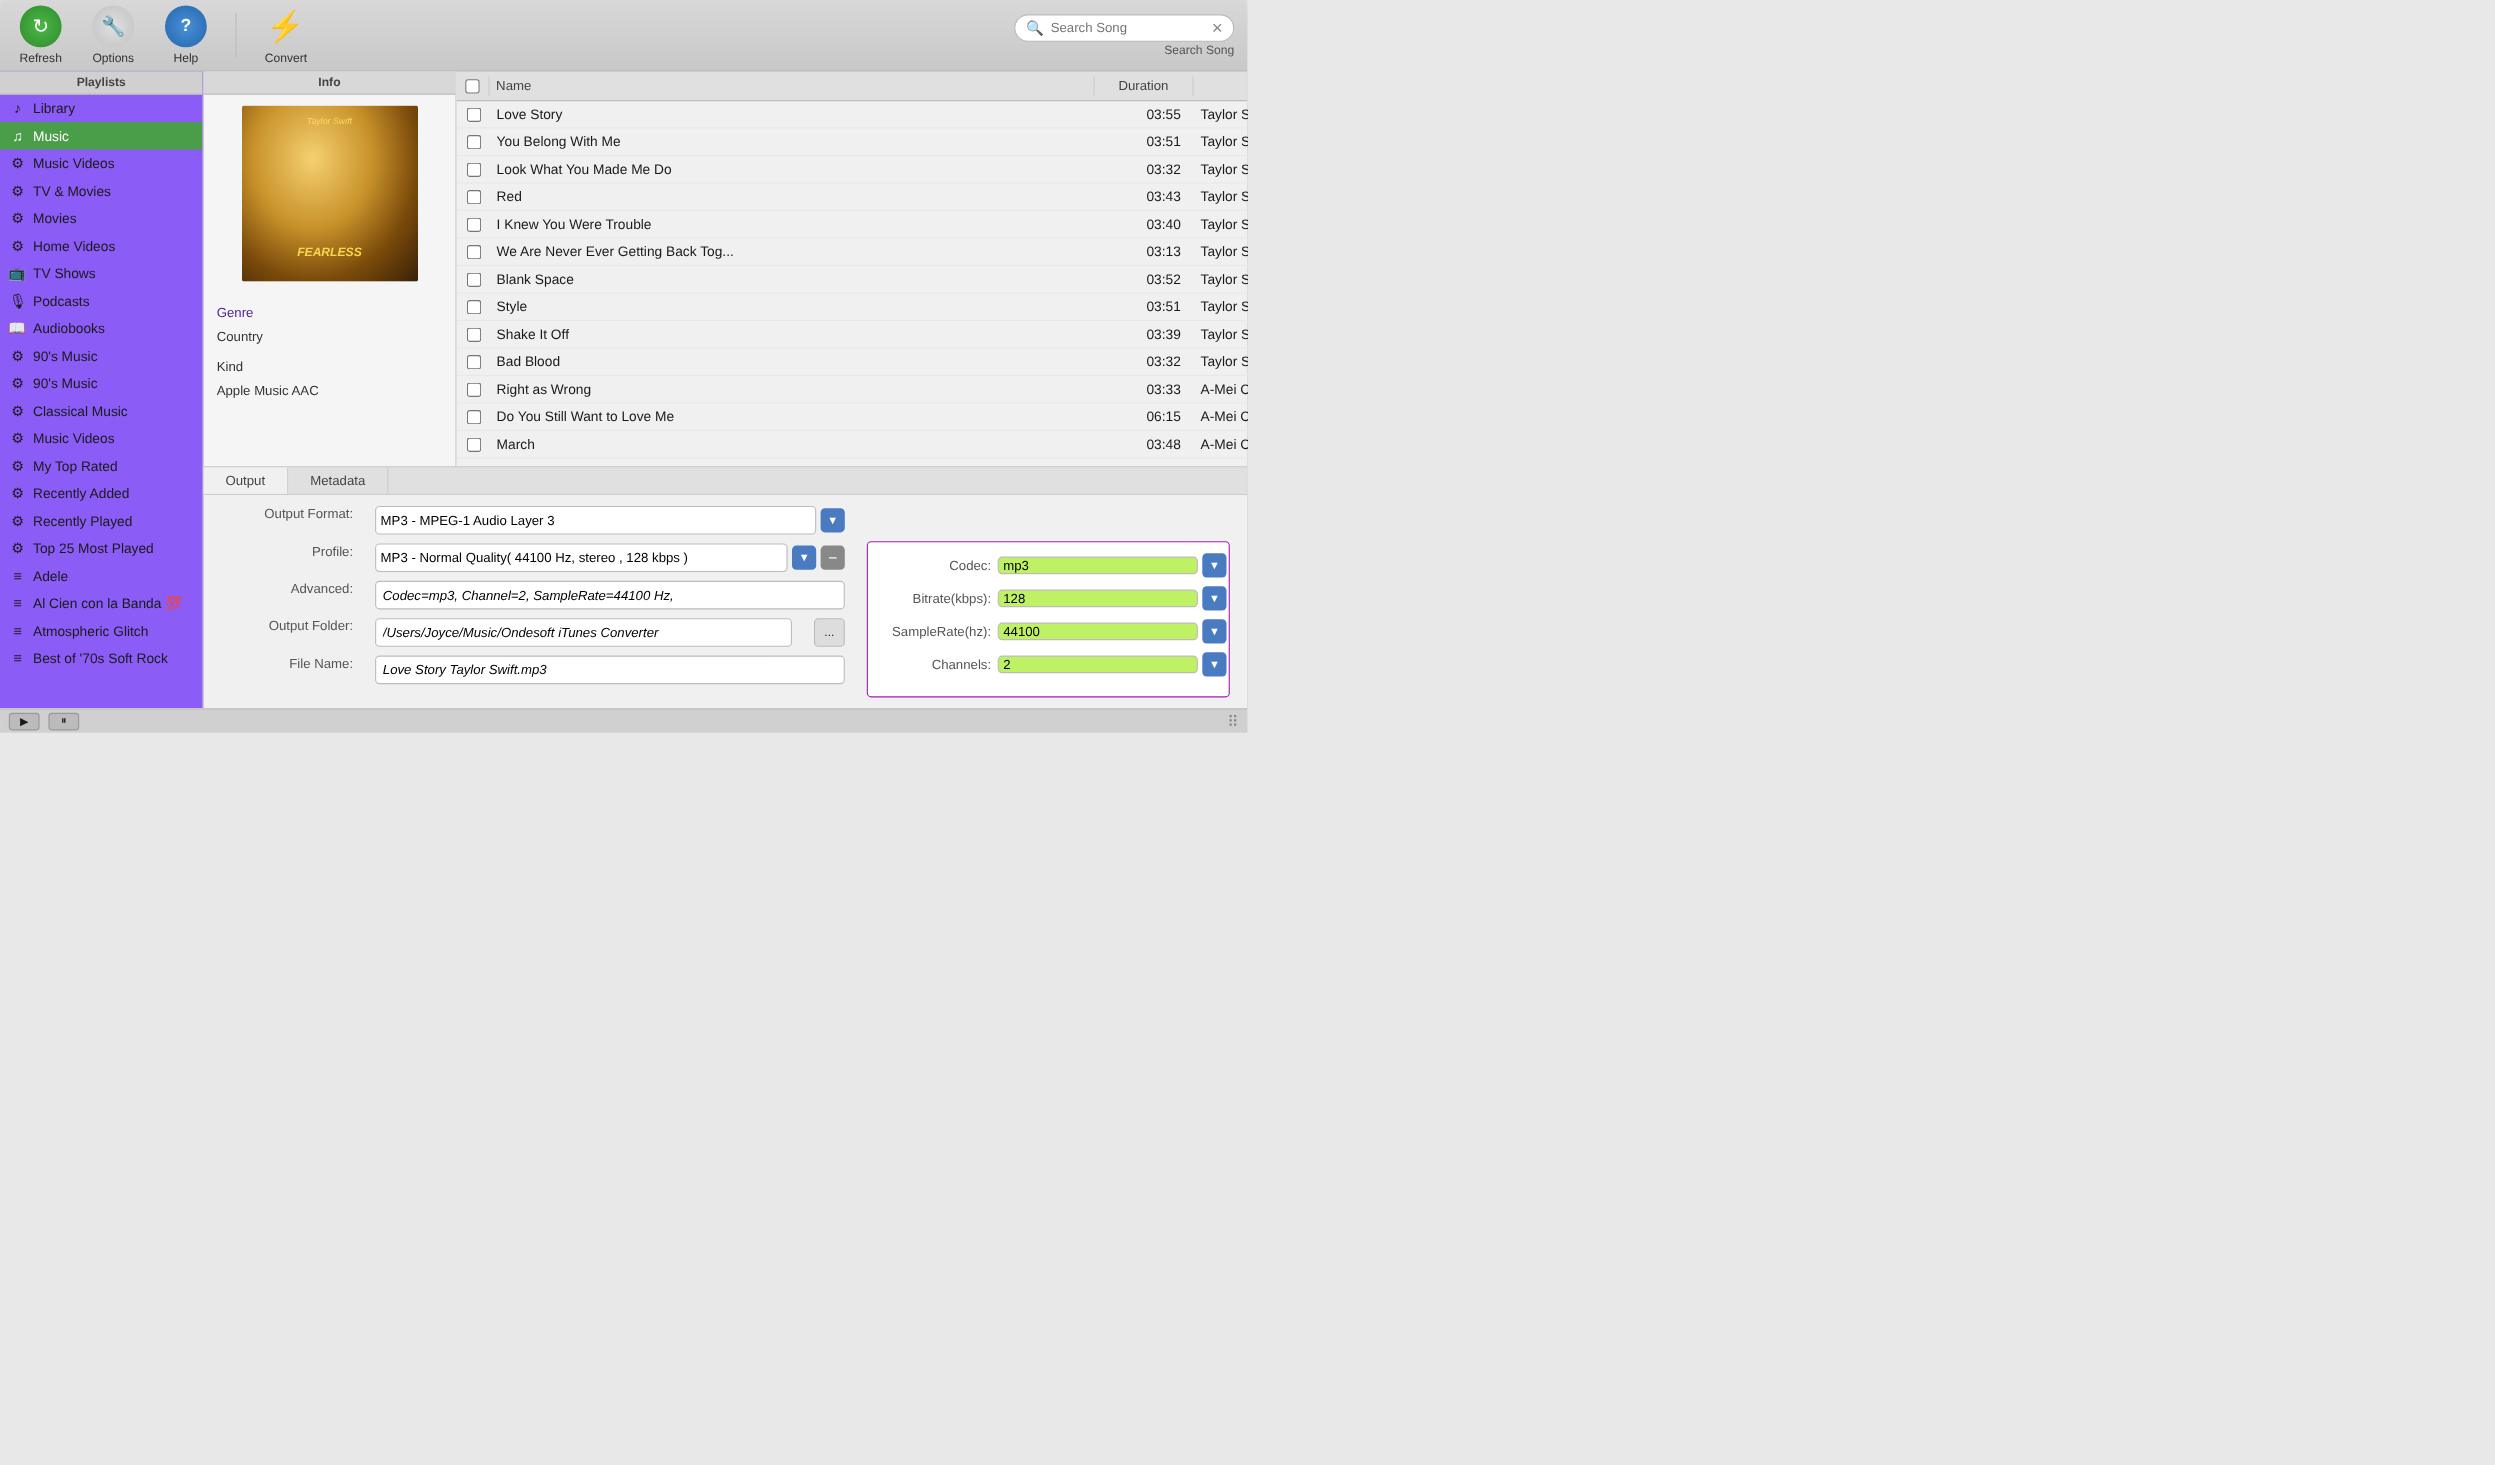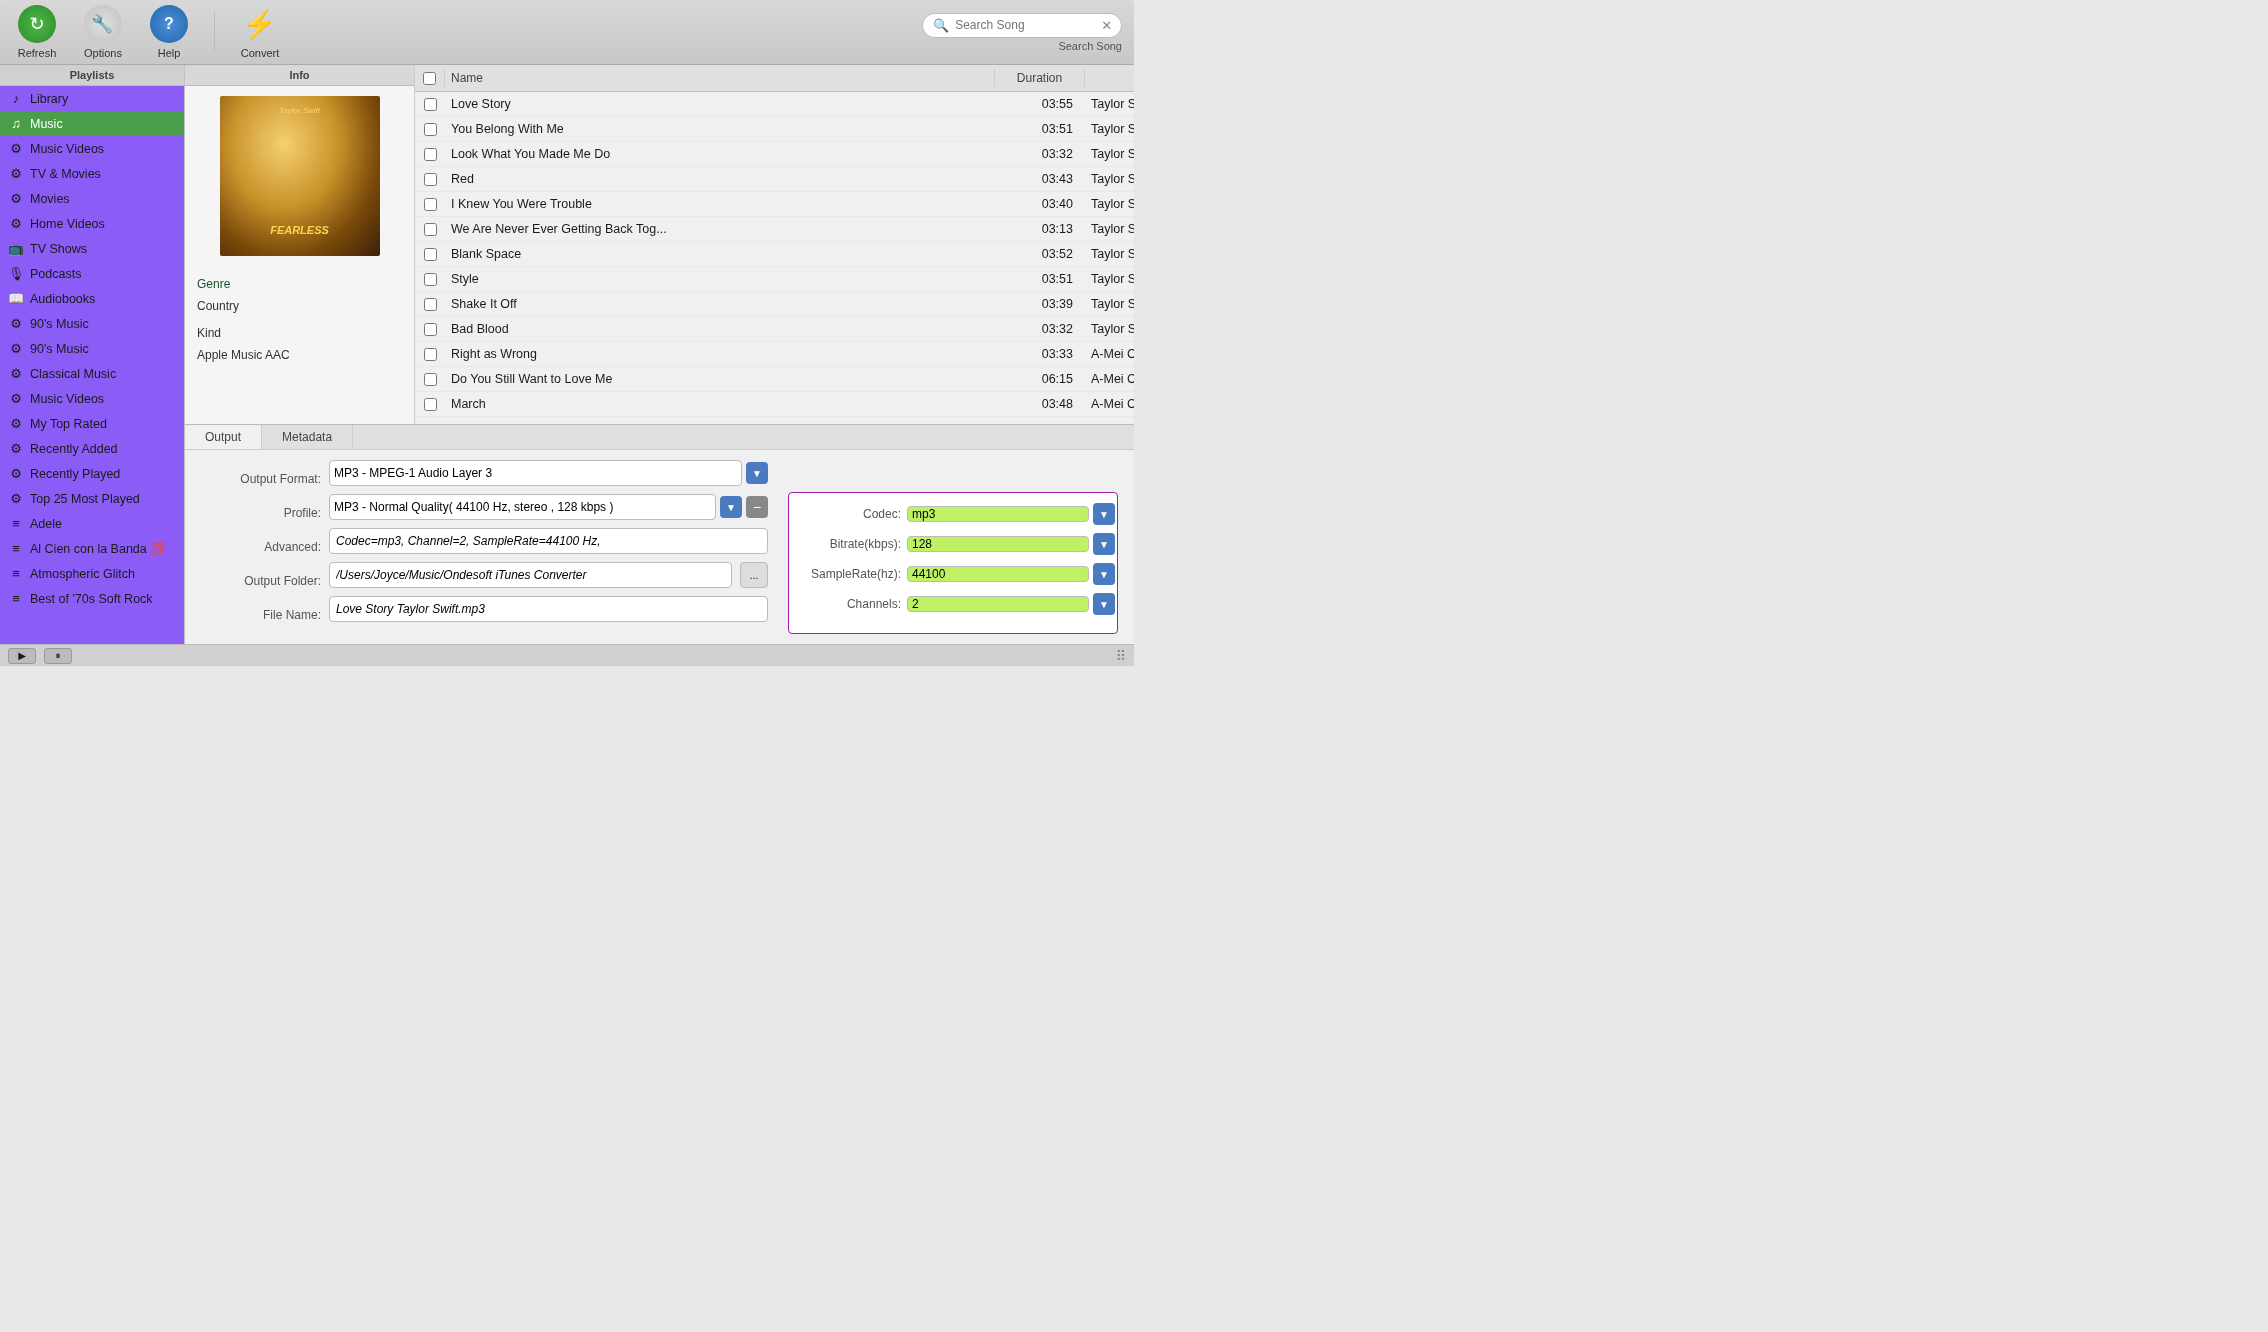--- a/index.html
+++ b/index.html
@@ -315,23 +315,23 @@
     .bottom-content {
       display: flex;
       padding: 10px 16px;
       gap: 20px;
     }
     .output-form {
       flex: 1;
     }
     .form-row {
       display: flex;
-      align-items: flex-end;
+      align-items: flex-start;
       margin-bottom: 8px;
-      gap: 8px;
+      gap: 20px;
     }
     .form-label {
       width: 120px;
       text-align: right;
       font-size: 12px;
       color: #555;
       flex-shrink: 0;
     }
     .form-select-container {
       display: flex;
@@ -608,21 +608,21 @@
 
         <div class="info-panel">
           <div class="info-header">Info</div>
           <div class="album-art">
             <div class="album-art-inner">
               <div style="position:absolute;top:10px;left:50%;transform:translateX(-50%);font-size:8px;color:rgba(255,220,100,0.9);font-style:italic;white-space:nowrap;">Taylor Swift</div>
               <div style="position:absolute;bottom:20px;left:50%;transform:translateX(-50%);font-size:11px;color:rgba(255,220,80,0.95);font-style:italic;font-weight:bold;white-space:nowrap;">FEARLESS</div>
             </div>
           </div>
           <div class="info-metadata">
-  <div style="font-weight:500;color:#14532d;">Genre</div>
+  <div style="font-weight:500;color:#4c1d95;">Genre</div>
   <div>Country</div>
   <div style="margin-top:6px;">Kind</div>
   <div>Apple Music AAC</div>
 </div>
         </div>
 
         <div class="song-table-area">
           <div class="table-header">
             <div class="table-header-cell header-checkbox">
               <input type="checkbox" style="">

